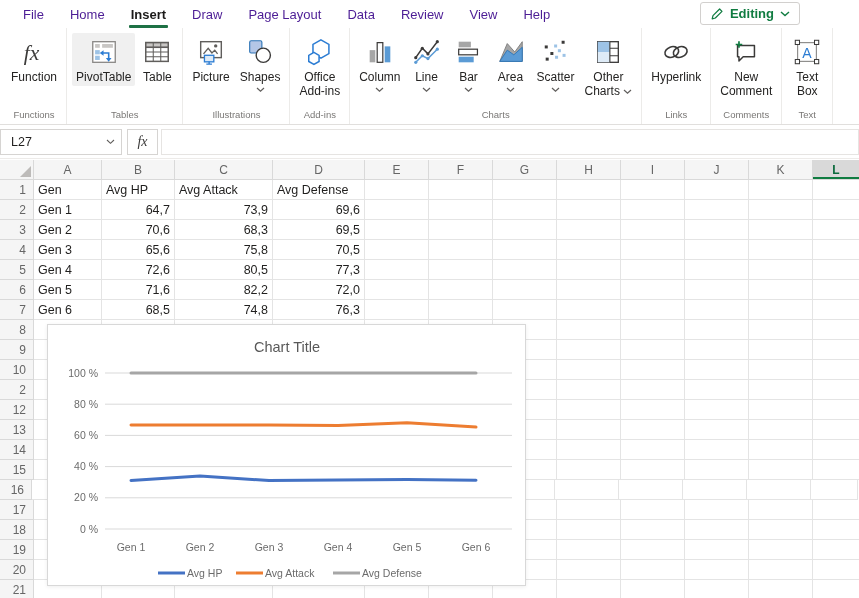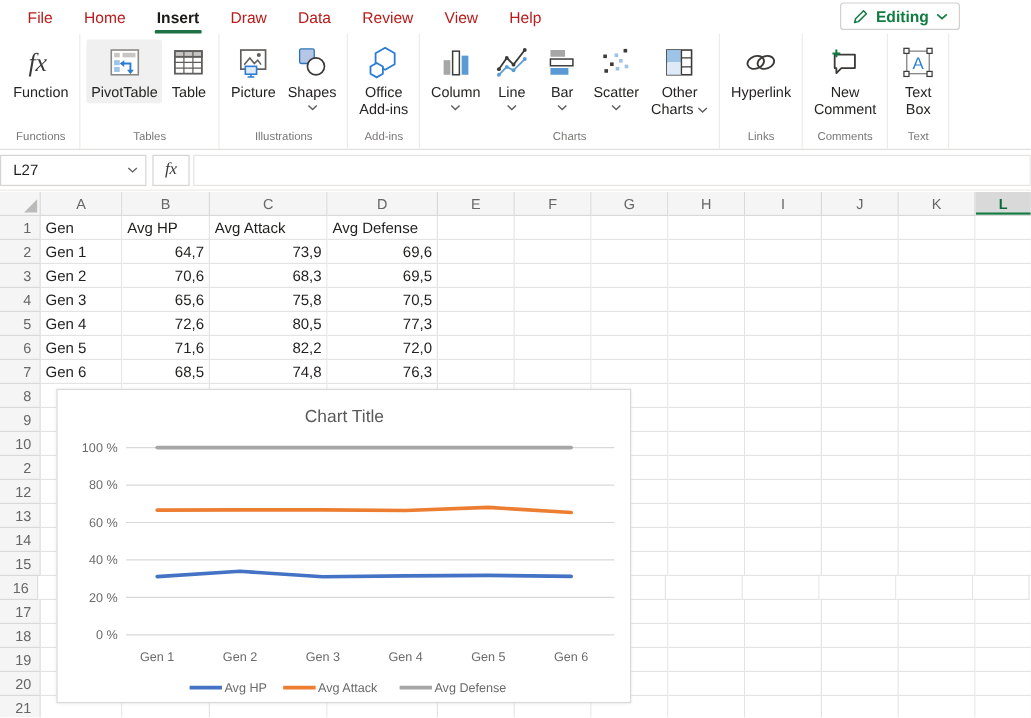--- a/index.html
+++ b/index.html
@@ -1,21 +1,21 @@
 <!DOCTYPE html>
 <html><head>
 <meta charset="utf-8">
 <style>
   html,body{margin:0;padding:0}
   body{width:859px;height:598px;overflow:hidden;position:relative;background:#fff;
        font-family:"Liberation Sans",sans-serif;color:#201f1e}
   
   .menubar{height:28px;display:flex;align-items:center;position:relative;background:#fff}
   .menu-tabs{display:flex;height:100%;align-items:stretch;padding-left:10px}
-  .menu-tab{padding:0 13px;font-size:13px;color:#b91c1c;display:flex;align-items:center;
+  .menu-tab{padding:0 13px;font-size:13px;color:#4c1d95;display:flex;align-items:center;
             position:relative;cursor:default;white-space:nowrap}
   .menu-tab.active{font-weight:700;color:#1b1a19}
   .menu-tab.active::after{content:"";position:absolute;left:11px;right:11px;bottom:0;height:3px;
             background:#1e7145;border-radius:1px}
   .editing-btn{position:absolute;right:59px;top:2px;height:23px;display:flex;align-items:center;gap:6px;
             border:1px solid #d2d0ce;border-radius:3px;background:#fff;padding:0 9px;
             color:#107C41;font-weight:700;font-size:13px;font-family:inherit;cursor:default}
   
   .ribbon{height:97px;display:flex;border-bottom:1px solid #E1DFDD;background:#fff;padding-left:2px;box-sizing:border-box}
   .rgroup{display:flex;flex-direction:column;border-right:1px solid #ECEBE9}
@@ -57,20 +57,21 @@
 </style>
 </head>
 <body>
 
 <div class="menubar">
   <div class="menu-tabs">
       <div class="menu-tab">File</div>
       <div class="menu-tab">Home</div>
       <div class="menu-tab active">Insert</div>
       <div class="menu-tab">Draw</div>
+      <div class="menu-tab">Page Layout</div>
       <div class="menu-tab">Data</div>
       <div class="menu-tab">Review</div>
       <div class="menu-tab">View</div>
       <div class="menu-tab">Help</div>
     </div>
   <button class="editing-btn">
     <span style="line-height:0">
       <svg width="14" height="14" viewBox="0 0 16 16">
           <path d="M2.5 13.5l.9-3.6 7.6-7.6 2.7 2.7-7.6 7.6z" fill="none" stroke="#107C41" stroke-width="1.4" stroke-linejoin="round"></path>
         </svg>
@@ -215,20 +216,32 @@
         </div>
         <div class="ritem">
           <div class="ricon">
             <svg viewBox="0 0 32 32">
               <rect x="5" y="5" width="13" height="6" fill="#a6a6a6"></rect>
               <rect x="5" y="13" width="20" height="6" fill="#fff" stroke="#3b3a39" stroke-width="1.3"></rect>
               <rect x="5" y="21" width="16" height="6" fill="#5b9bd5"></rect>
             </svg>
           </div>
           <div class="rlabel">Bar</div>
+          <div class="rchev"><svg width="9" height="6" viewBox="0 0 9 6">
+              <path d="M1 1l3.5 3.3L8 1" fill="none" stroke="#605e5c" stroke-width="1.2"></path>
+            </svg></div>
+        </div>
+        <div class="ritem">
+          <div class="ricon">
+            <svg viewBox="0 0 32 32">
+              <path d="M4 26L12 7l8 9 8-11v21z" fill="#a6a6a6" stroke="#7f7f7f" stroke-width="1"></path>
+              <path d="M4 26l8-12 7 5 9-8v15z" fill="#5b9bd5" stroke="#2e75b6" stroke-width="1"></path>
+            </svg>
+          </div>
+          <div class="rlabel">Area</div>
           <div class="rchev"><svg width="9" height="6" viewBox="0 0 9 6">
               <path d="M1 1l3.5 3.3L8 1" fill="none" stroke="#605e5c" stroke-width="1.2"></path>
             </svg></div>
         </div>
         <div class="ritem">
           <div class="ricon">
             <svg viewBox="0 0 32 32">
               <g fill="#3b3a39">
                 <rect x="4" y="9" width="3.2" height="3.2"></rect>
                 <rect x="10" y="16" width="3.2" height="3.2"></rect>

